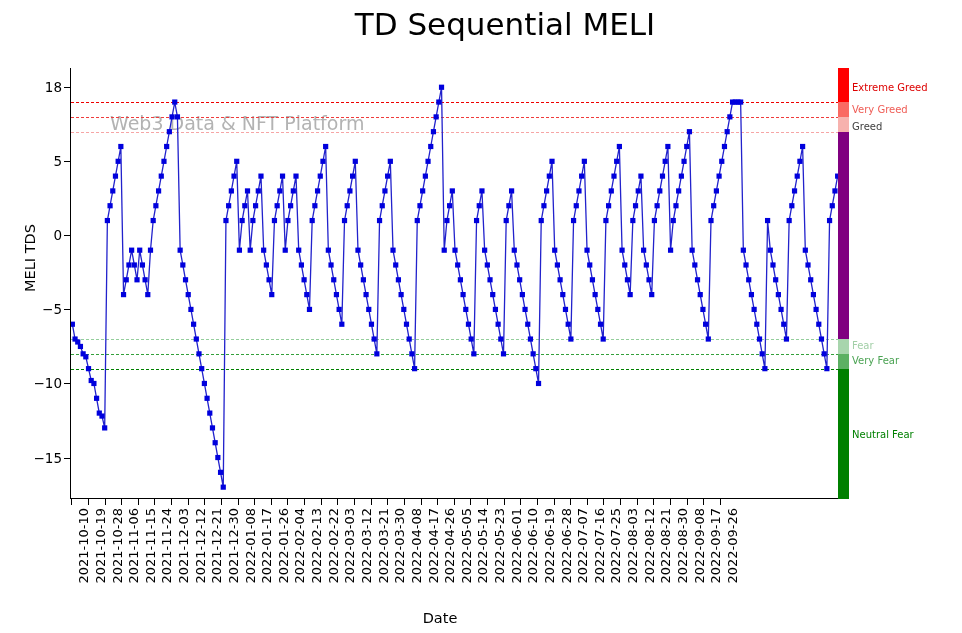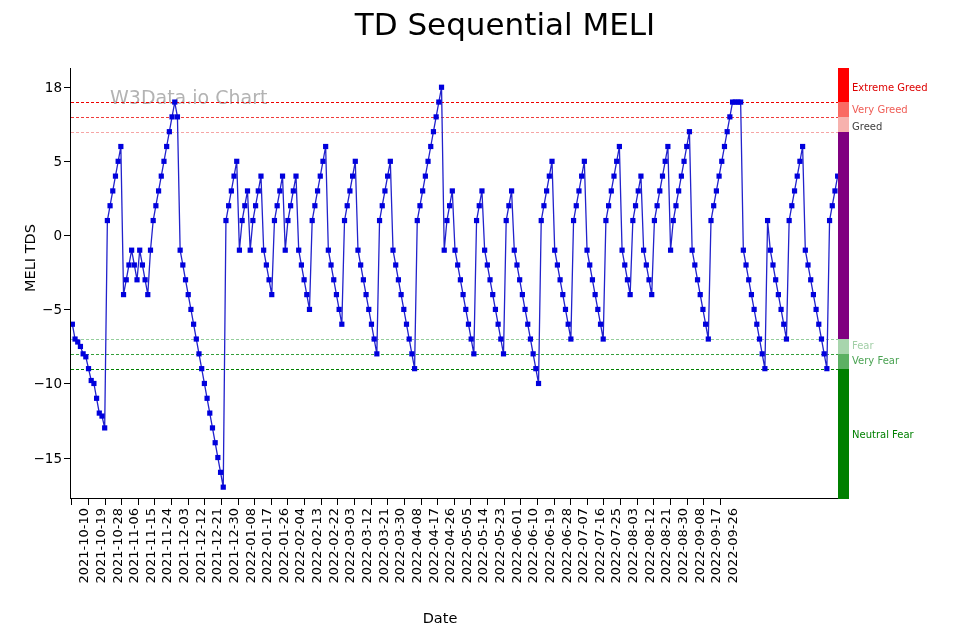--- a/index.html
+++ b/index.html
@@ -157,21 +157,21 @@
     width: 768px; height: 431px;
   }
 </style>
 </head>
 <body>
 
 <div id="figure">
 
   <div id="chart-title">TD Sequential MELI</div>
 
-  <div class="watermark" id="wm1">W3Data.io Chart</div>
+  <div class="watermark" id="wm2">Web3 Data &amp; NFT Platform</div>
 
 
   <div id="ylabel">MELI TDS</div>
   <div id="xlabel">Date</div>
 
   <div id="plot-area">
     <div id="plot-clip">
 
     <div class="hline" style="top: 34.0653px; border-top-color: rgb(238, 0, 0); border-top-style: dashed;"></div>
         <div class="hline" style="top: 48.8763px; border-top-color: rgb(239, 59, 59); border-top-style: dashed;"></div>

